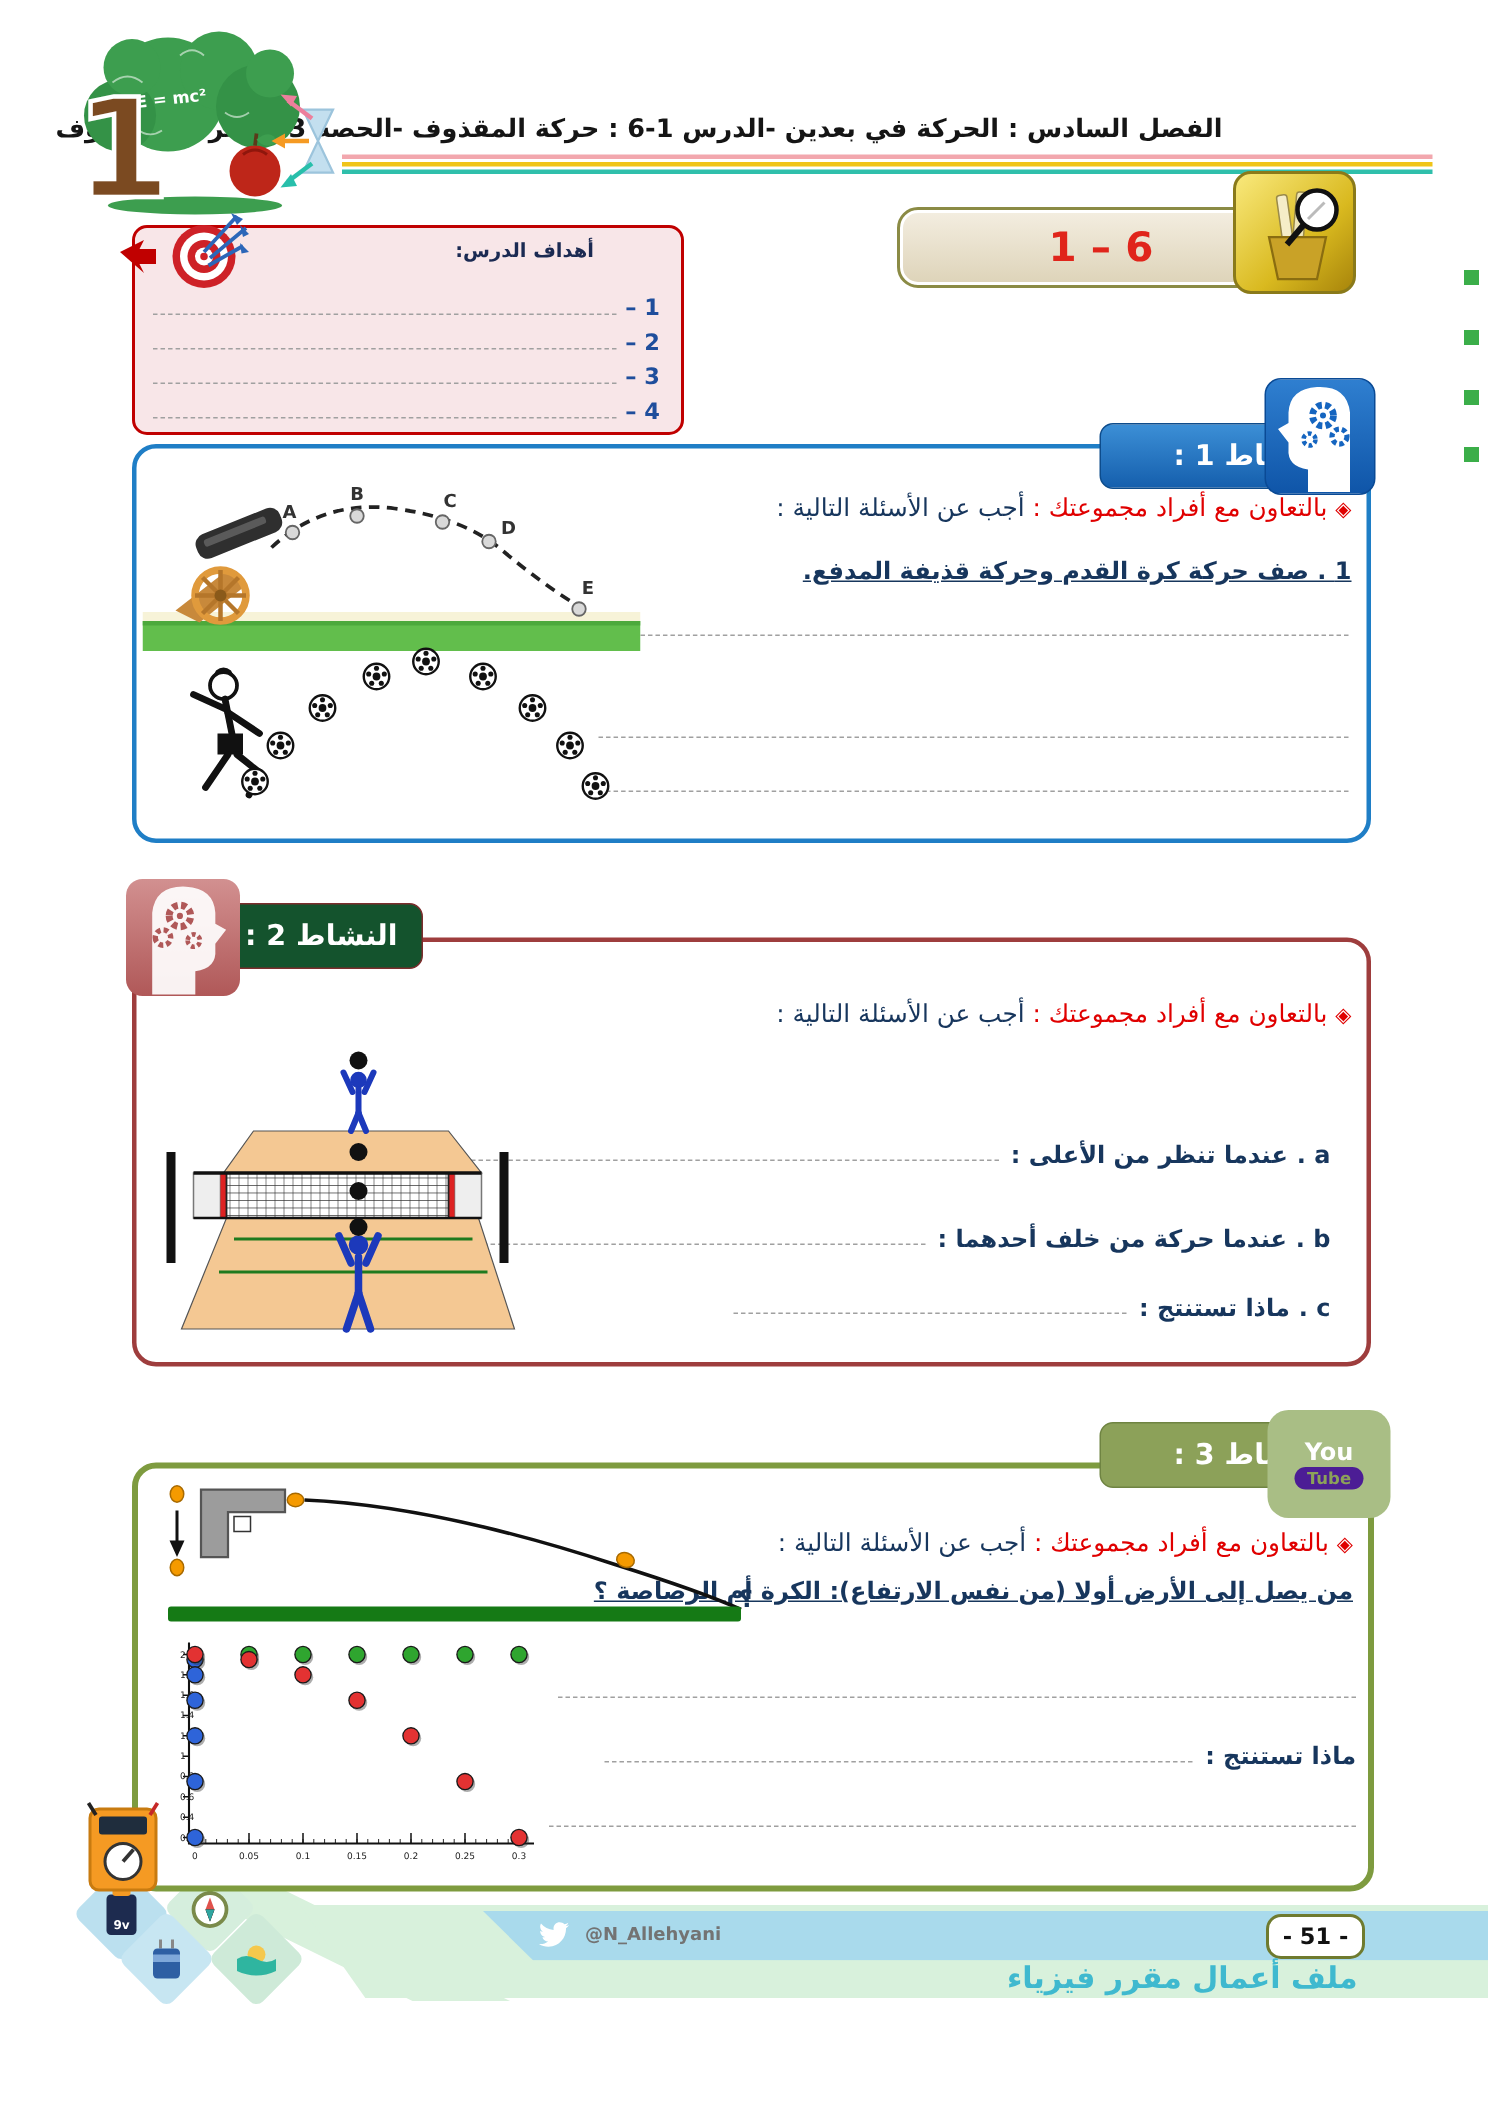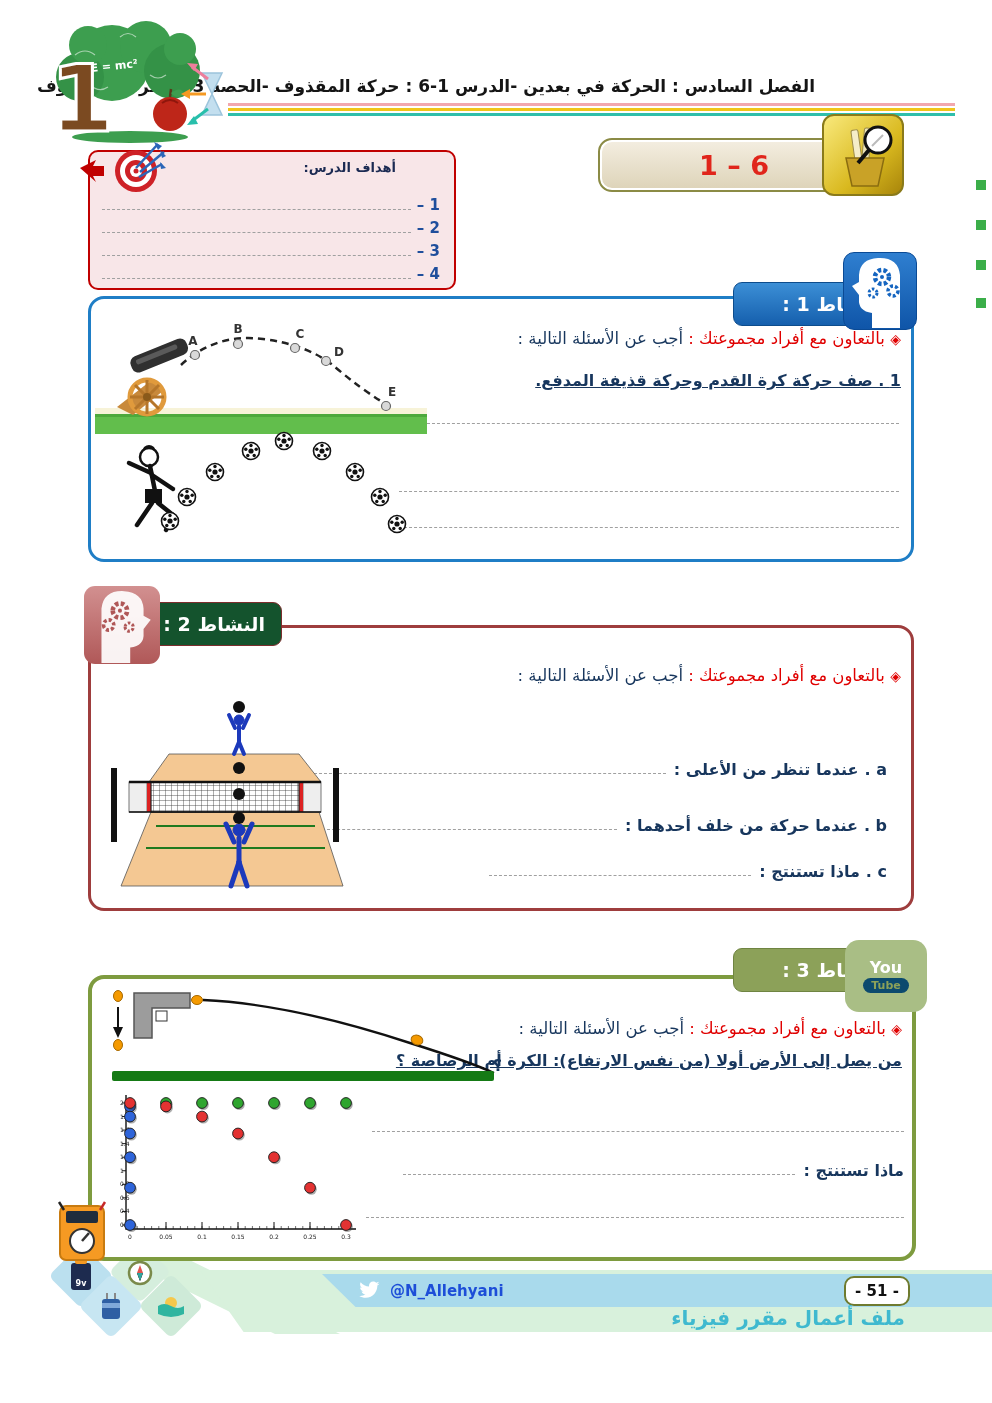--- a/index.html
+++ b/index.html
@@ -40,40 +40,40 @@
       display:flex;align-items:center;z-index:3;}
   .badge1{left:733px;top:282px;width:172px;background:linear-gradient(#3C8FD6,#155FAD);border:1px solid #0d4c8c;padding-right:20px;box-sizing:border-box;}
   .badge2{left:128px;top:602px;width:154px;background:#14532d;border:1px solid #7c2d2d;padding-right:16px;box-sizing:border-box;}
   .badge3{left:733px;top:948px;width:172px;background:#8CA159;border:1px solid #6f8442;padding-right:20px;box-sizing:border-box;}
   .head-icon{position:absolute;border-radius:11px;z-index:4;}
   .hi1{left:843px;top:252px;width:72px;height:76px;background:linear-gradient(#2F7FD0,#0F55A8);border:1px solid #0a4a95;}
   .hi2{left:84px;top:586px;width:76px;height:78px;background:linear-gradient(#D29090,#B05858);border:1px solid #96494  9;}
   .yt-icon{position:absolute;left:845px;top:930px;width:82px;height:72px;background:#A9BE85;border-radius:14px;
       z-index:4;display:flex;flex-direction:column;align-items:center;justify-content:center;gap:2px;margin-top:10px;}
   .yt-icon .you{color:#fff;font-weight:bold;font-size:16px;line-height:16px;}
-  .yt-icon .tube{background:#0c4a6e;border-radius:8px;color:#8CA159;font-weight:bold;font-size:11px;
+  .yt-icon .tube{background:#4c1d95;border-radius:8px;color:#8CA159;font-weight:bold;font-size:11px;
       padding:1px 8px;line-height:13px;}
   
   .intro{position:absolute;right:10px;font-size:16.5px;font-weight:normal;white-space:nowrap;margin-left:24px;}
   .intro .bullet{color:#E00000;font-size:14px;}
   .intro .r{color:#E00000;}
   .intro .b{color:#17365D;}
   .qtext{position:absolute;right:10px;color:#17365D;font-size:16px;font-weight:bold;white-space:nowrap;text-decoration:underline;}
   .ansline{position:absolute;}
   .itemrow{position:absolute;display:flex;align-items:flex-end;color:#17365D;font-size:16px;font-weight:bold;}
   .itemrow .dline{margin:0 8px 5px 0;}
   .itemrow .lbl{margin-left:6px;}
   
   .mint-band{position:absolute;left:200px;top:1270px;width:792px;height:62px;background:#D8F1DC;
       clip-path:polygon(0 0,100% 0,100% 100%,5.5% 100%);z-index:0;}
   .mint-arm{position:absolute;left:90px;top:1248px;width:250px;height:86px;background:#D8F1DC;
       clip-path:polygon(4% 0,30% 0,100% 100%,74% 100%);z-index:0;}
   .blue-band{position:absolute;left:322px;top:1274px;width:670px;height:33px;background:#A9DAEC;
       clip-path:polygon(0 0,100% 0,100% 100%,5% 100%);z-index:1;}
-  .tw-handle{position:absolute;left:390px;top:1282px;color:#1d4ed8;font-weight:bold;font-size:15px;direction:ltr;z-index:2;}
+  .tw-handle{position:absolute;left:390px;top:1282px;color:#737373;font-weight:bold;font-size:12px;direction:ltr;z-index:2;}
   .page-badge{position:absolute;left:844px;top:1276px;width:62px;height:26px;background:#fff;border:2px solid #6F7B2F;
       border-radius:10px;display:flex;align-items:center;justify-content:center;
       color:#111;font-weight:bold;font-size:15px;direction:ltr;z-index:2;}
   .file-label{position:absolute;right:87px;top:1306px;color:#3FB9CF;font-weight:bold;font-size:20px;z-index:2;}
   .diamond{position:absolute;transform:rotate(45deg);border-radius:6px;z-index:1;}
   .diamond .inner{width:100%;height:100%;transform:rotate(-45deg);display:flex;align-items:center;justify-content:center;}
   .d-batt{left:58px;top:1253px;width:46px;height:46px;background:#BBE0EF;}
   .d-comp{left:118px;top:1250px;width:44px;height:44px;background:#D5EEDD;}
   .d-cap{left:88px;top:1283px;width:46px;height:46px;background:#C7E6F2;}
   .d-wave{left:148px;top:1283px;width:46px;height:46px;background:#CEEAD8;}

